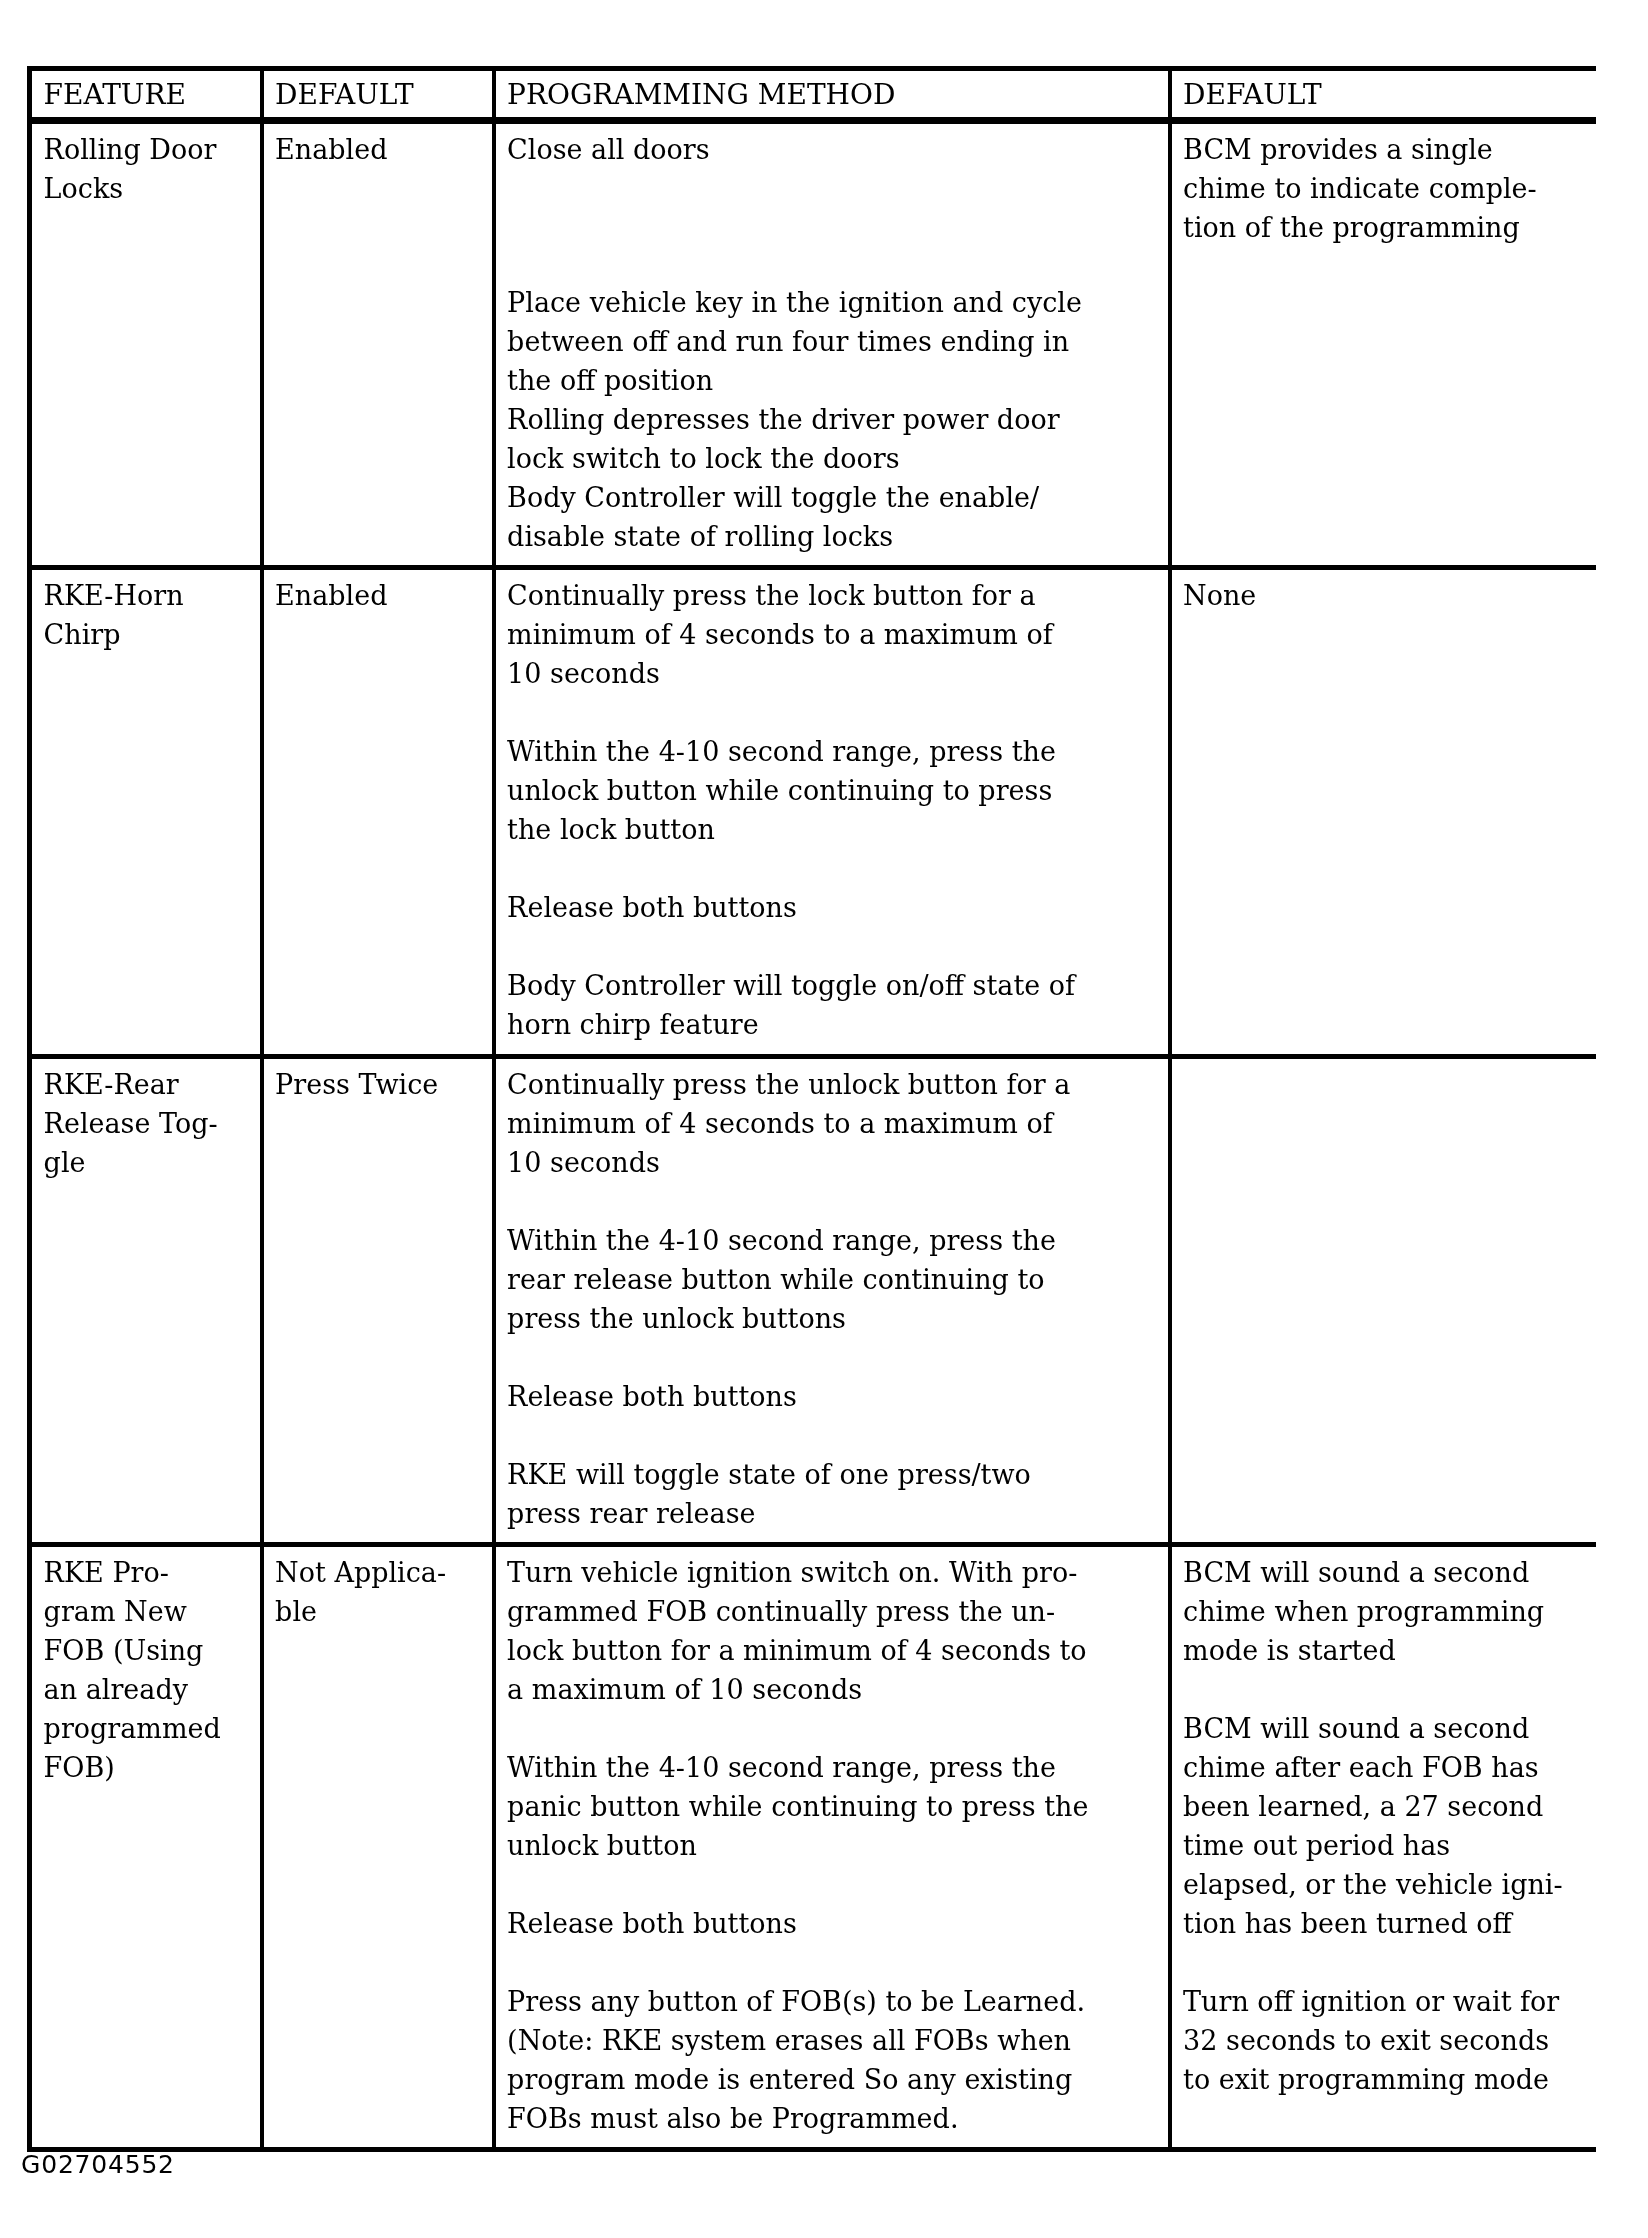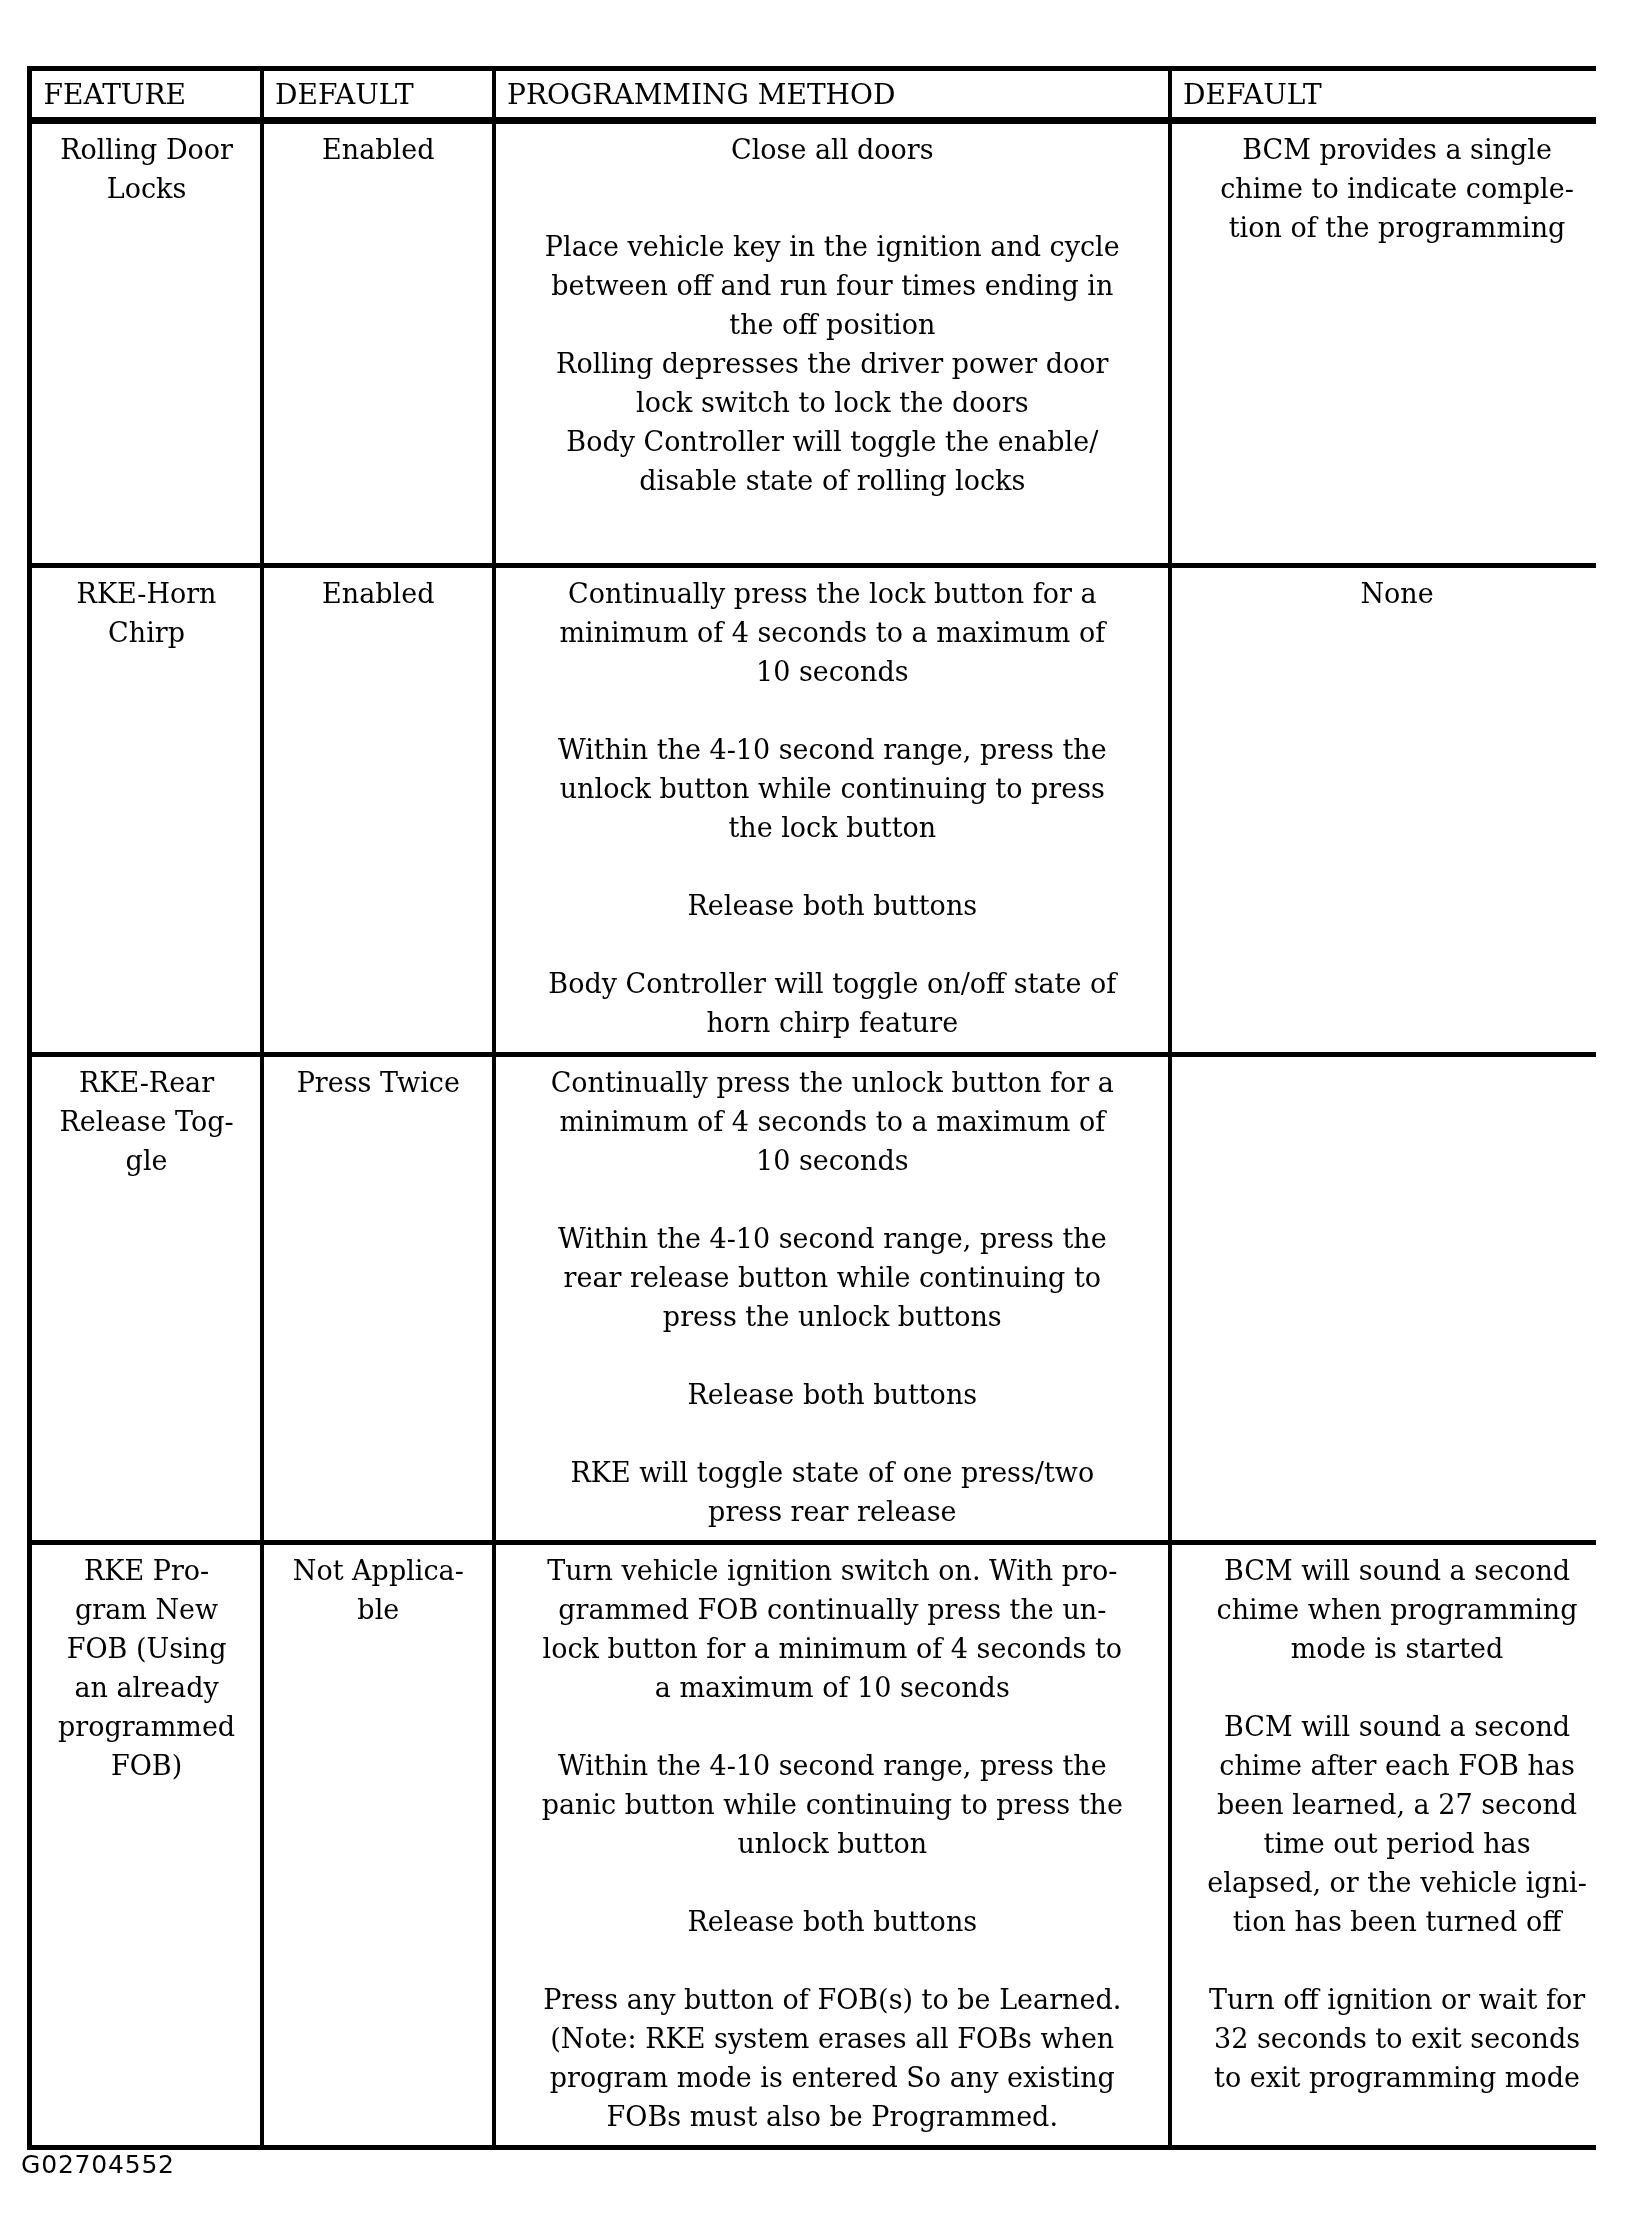--- a/index.html
+++ b/index.html
@@ -51,24 +51,23 @@
     line-height: 39px;
   }
   tr.r1 { height: 445px; }
   tr.r2 { height: 489px; }
   tr.r3 { height: 482px; }
   tr.r4 { height: 601px; }
 
   p.para {
     margin: 0;
     padding: 0;
-    text-align: center;
   }
   p.para.gap    { margin-top: 39px; }
-  p.para.gap-xl { margin-top: 58px; }
+  p.para.gap-xl { margin-top: 114px; }
   .line { display: block; }
 
   .figure-id {
     position: absolute;
     left: 21px;
     top: 2150px;
     font-family: "DejaVu Sans", sans-serif;
     font-size: 25px;
     letter-spacing: 0.8px;
   }

